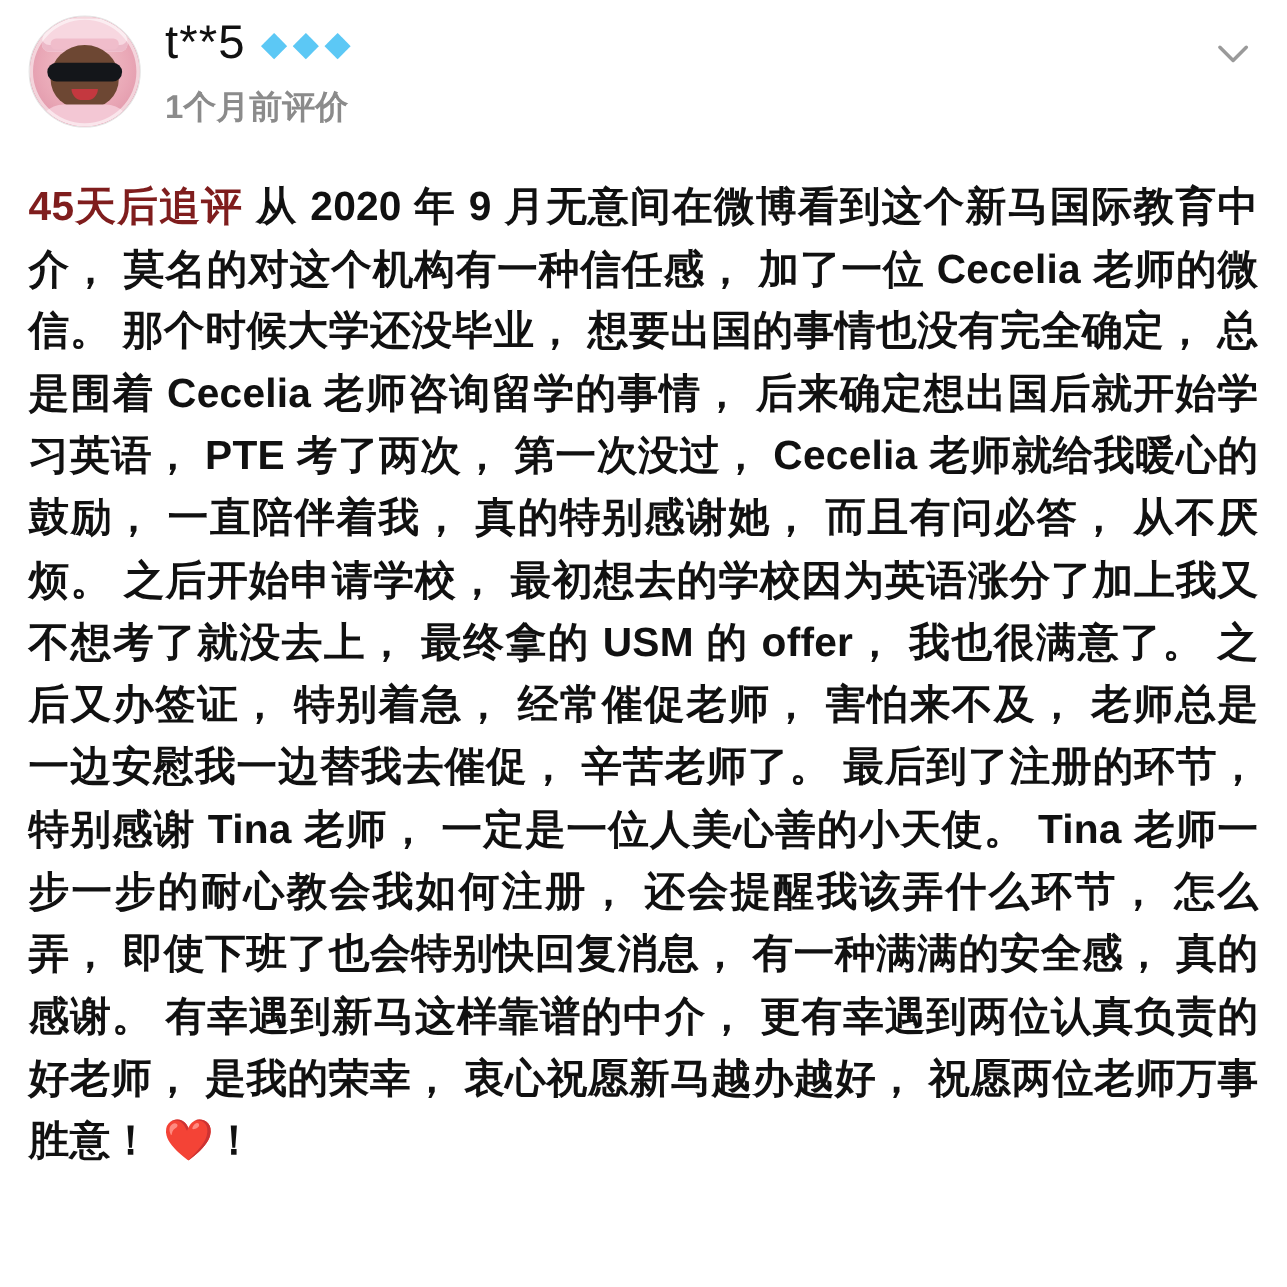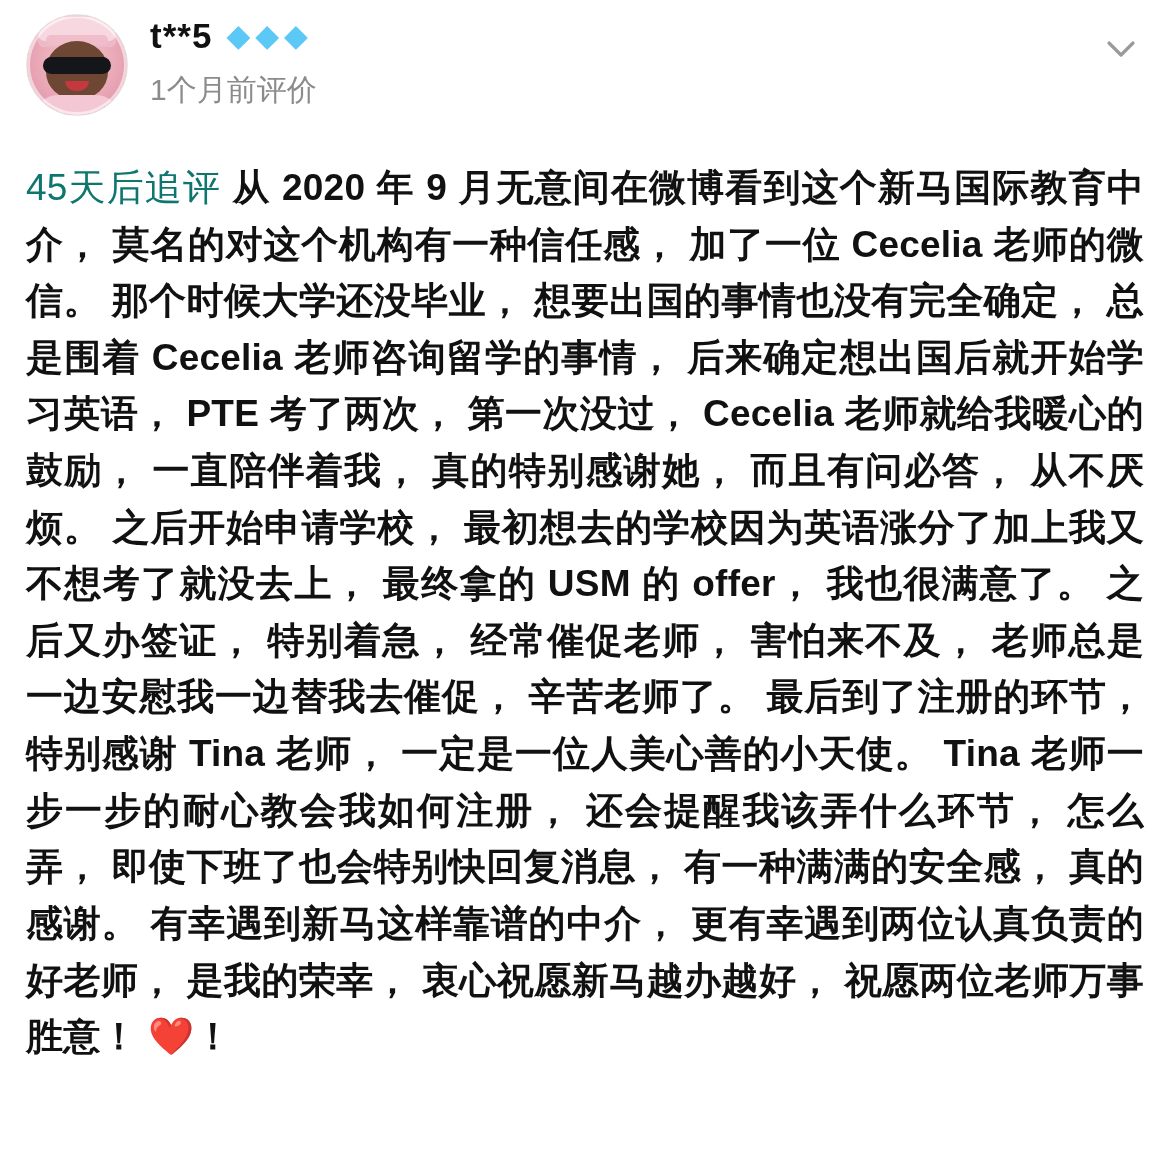--- a/index.html
+++ b/index.html
@@ -112,41 +112,42 @@
     flex-direction: column;
     justify-content: flex-start;
     padding-top: 4px;
   }
   .name-row {
     display: flex;
     align-items: center;
     gap: 14px;
   }
   .username {
-    font-size: 35px;
-    font-weight: bold;
+    font-size: 43px;
+    font-weight: normal;
     color: #111111;
     letter-spacing: 1px;
     line-height: 1;
   }
   .diamonds {
     display: flex;
     gap: 5px;
     align-items: center;
   }
   .diamond {
     font-size: 31px;
     line-height: 1;
     color: #5cc8f5;
   }
   .timestamp {
     margin-top: 22px;
     font-size: 30px;
     color: #8b8b8b;
     line-height: 1;
+    font-weight: bold;
   }
   .chevron {
     position: absolute;
     right: 2px;
     top: 14px;
     width: 42px;
     height: 42px;
     cursor: pointer;
   }
   .chevron svg { display: block; }
@@ -164,22 +165,22 @@
     margin-top: 34px;
     font-size: 37px;
     font-weight: bold;
     color: #111111;
     line-height: 1.53;
     letter-spacing: 0.2px;
     text-align: justify;
     text-justify: inter-character;
   }
   .followup-tag {
-    color: #0f766e;
-    font-weight: normal;
+    color: #7f1d1d;
+    font-weight: bold;
   }
   .heart {
     color: #e4342a;
   }
 </style>
 </head>
 <body>
 
 <div class="review-card">
 

